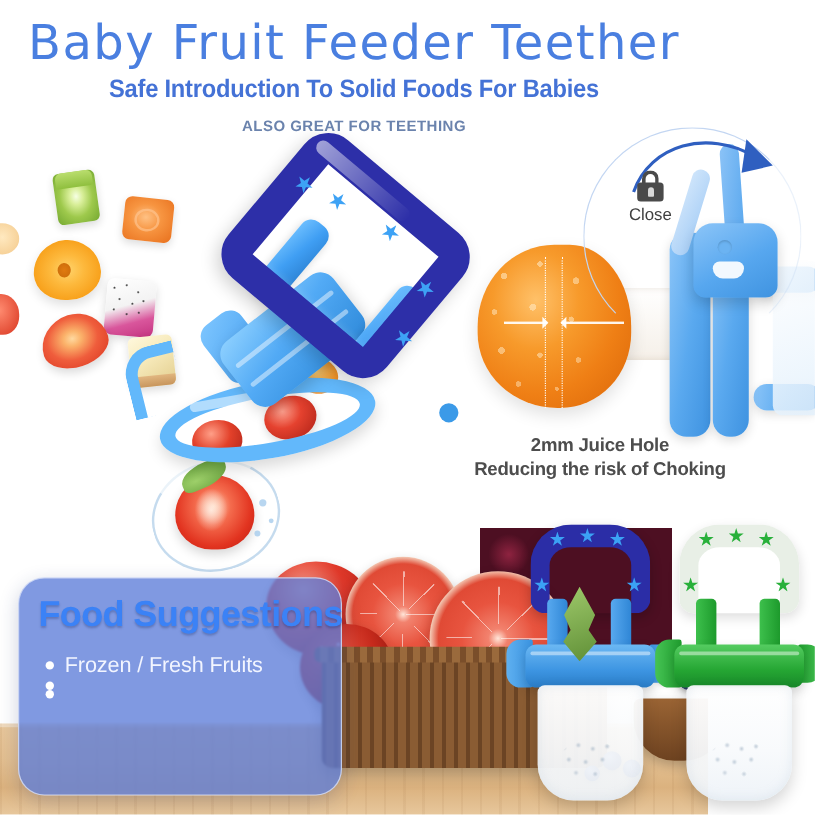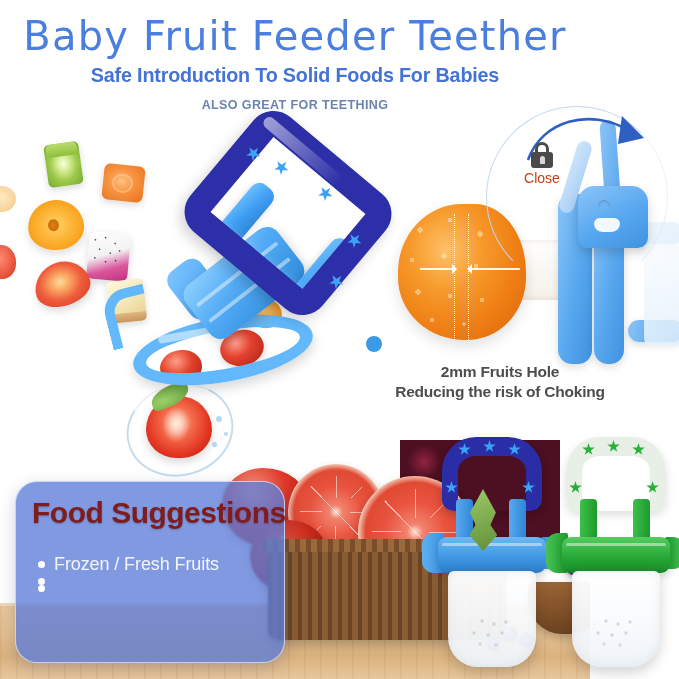--- a/index.html
+++ b/index.html
@@ -277,21 +277,21 @@
   }
   .lock-body{
     position:absolute; left:0; top:10px; width:22px; height:16px;
     background:#4a4a4a; border-radius:3px;
   }
   .lock-body:after{
     content:""; position:absolute; left:8.5px; top:4px; width:5px; height:8px;
     background:#d8d8d8; border-radius:3px 3px 1px 1px;
   }
   .close-label{
-    font-size:14px; font-weight:400; color:#c2410c; margin-top:2px;
+    font-size:14px; font-weight:400; color:#404040; margin-top:2px;
     font-family:"Liberation Sans", sans-serif;
   }
 
   .clamp{ position:absolute; left:556px; top:118px; width:140px; height:130px; z-index:10; }
   .prong{
     position:absolute; background:linear-gradient(100deg,#cfe5fb,#a9cff6);
     border-radius:8px;
   }
   .prong-l{ left:12px; top:22px; width:15px; height:74px; transform:rotate(17deg); }
   .prong-r{
@@ -567,25 +567,25 @@
     border:1.5px solid rgba(225,232,250,.75);
     border-radius:22px;
     z-index:35;
     backdrop-filter:blur(1px);
     box-shadow:0 5px 16px rgba(30,50,110,.22);
     padding:13px 16px 0 16px;
   }
   .panel-title{
     font-family:"Liberation Sans", sans-serif;
     font-size:30px; line-height:36px; font-weight:700;
-    color:#7f1d1d; letter-spacing:-0.5px;
+    color:#3b82f6; letter-spacing:-0.5px;
     text-shadow:0 1px 2px rgba(20,35,90,.3);
     white-space:nowrap;
   }
-  .panel-list{ list-style:none; margin-top:20px; }
+  .panel-list{ list-style:none; margin-top:10px; }
   .panel-list li{
     display:flex; align-items:center; gap:9px;
     font-family:"Liberation Sans", sans-serif;
     font-size:18px; line-height:27px; font-weight:400;
     color:#f2f5ff; letter-spacing:-0.1px;
     white-space:nowrap;
   }
   .bullet{
     width:7px; height:7px; background:#ffffff; border-radius:50%;
     flex:0 0 7px; margin-left:6px;
@@ -668,21 +668,21 @@
     <div class="puree"></div>
     <div class="dot-line dl1"></div>
     <div class="dot-line dl2"></div>
     <div class="arrow-l"></div>
     <div class="arrow-r"></div>
     <div class="tube tube1"></div>
     <div class="tube tube2"></div>
   </div>
 
   <div class="juice-caption">
-    <div>2mm Fruits Hole</div>
+    <div>2mm Juice Hole</div>
     <div>Reducing the risk of Choking</div>
   </div>
 
   <div class="photo-band">
     <div class="wood"></div>
     <div class="grapes"></div>
     <div class="apple"></div>
     <div class="grapefruit gf1"></div>
     <div class="pomegranate"></div>
     <div class="grapefruit gf2"></div>

